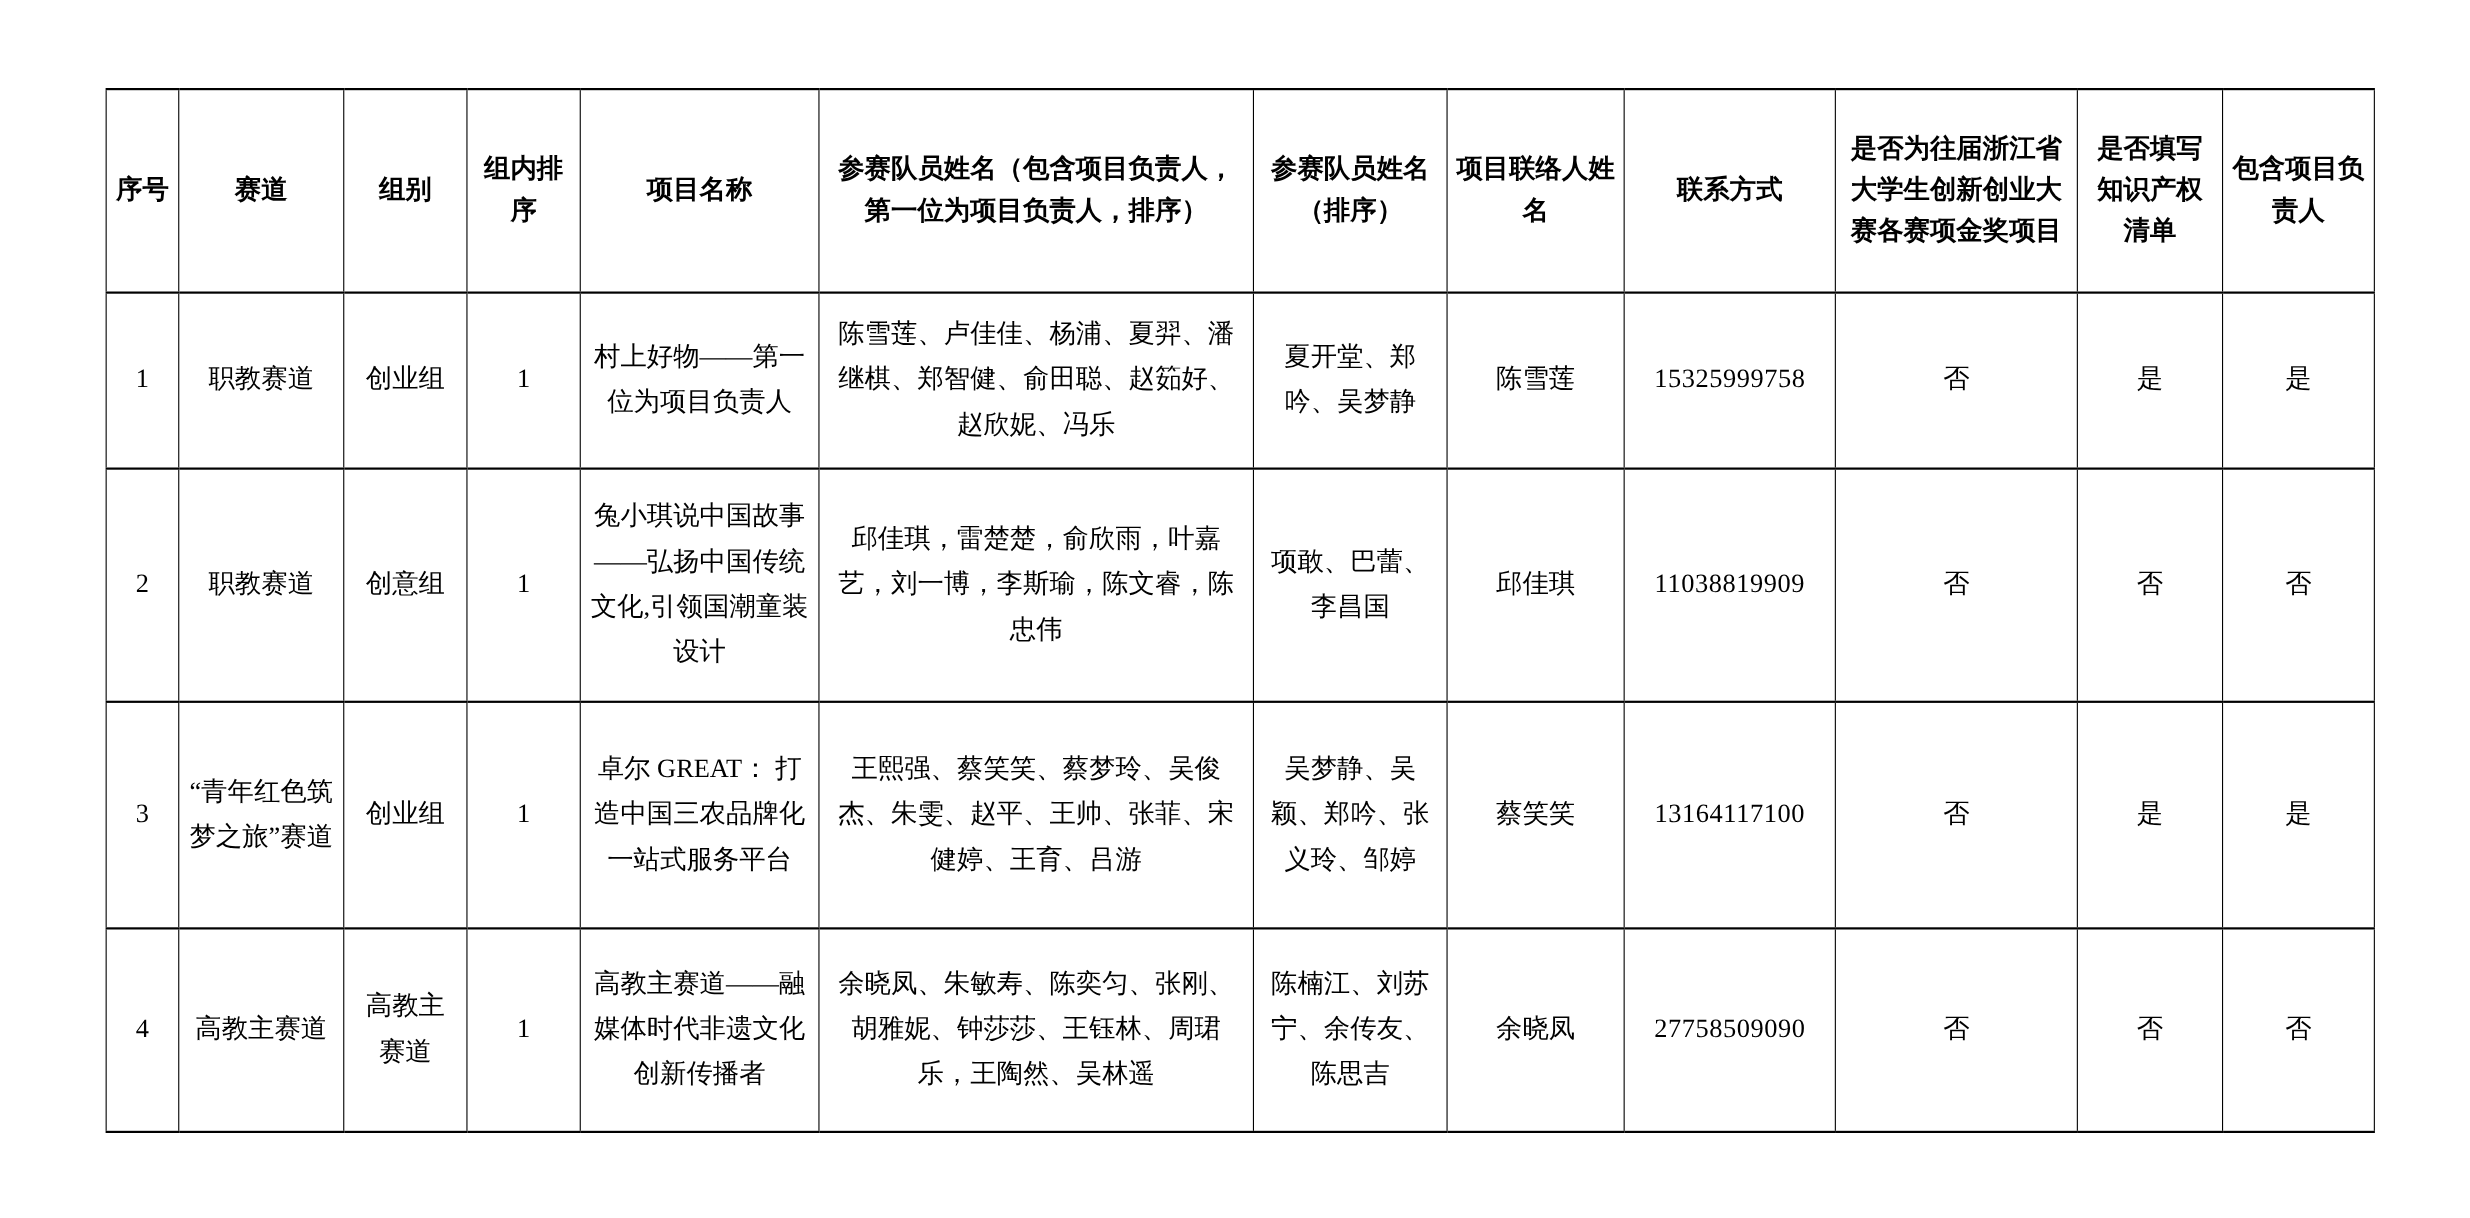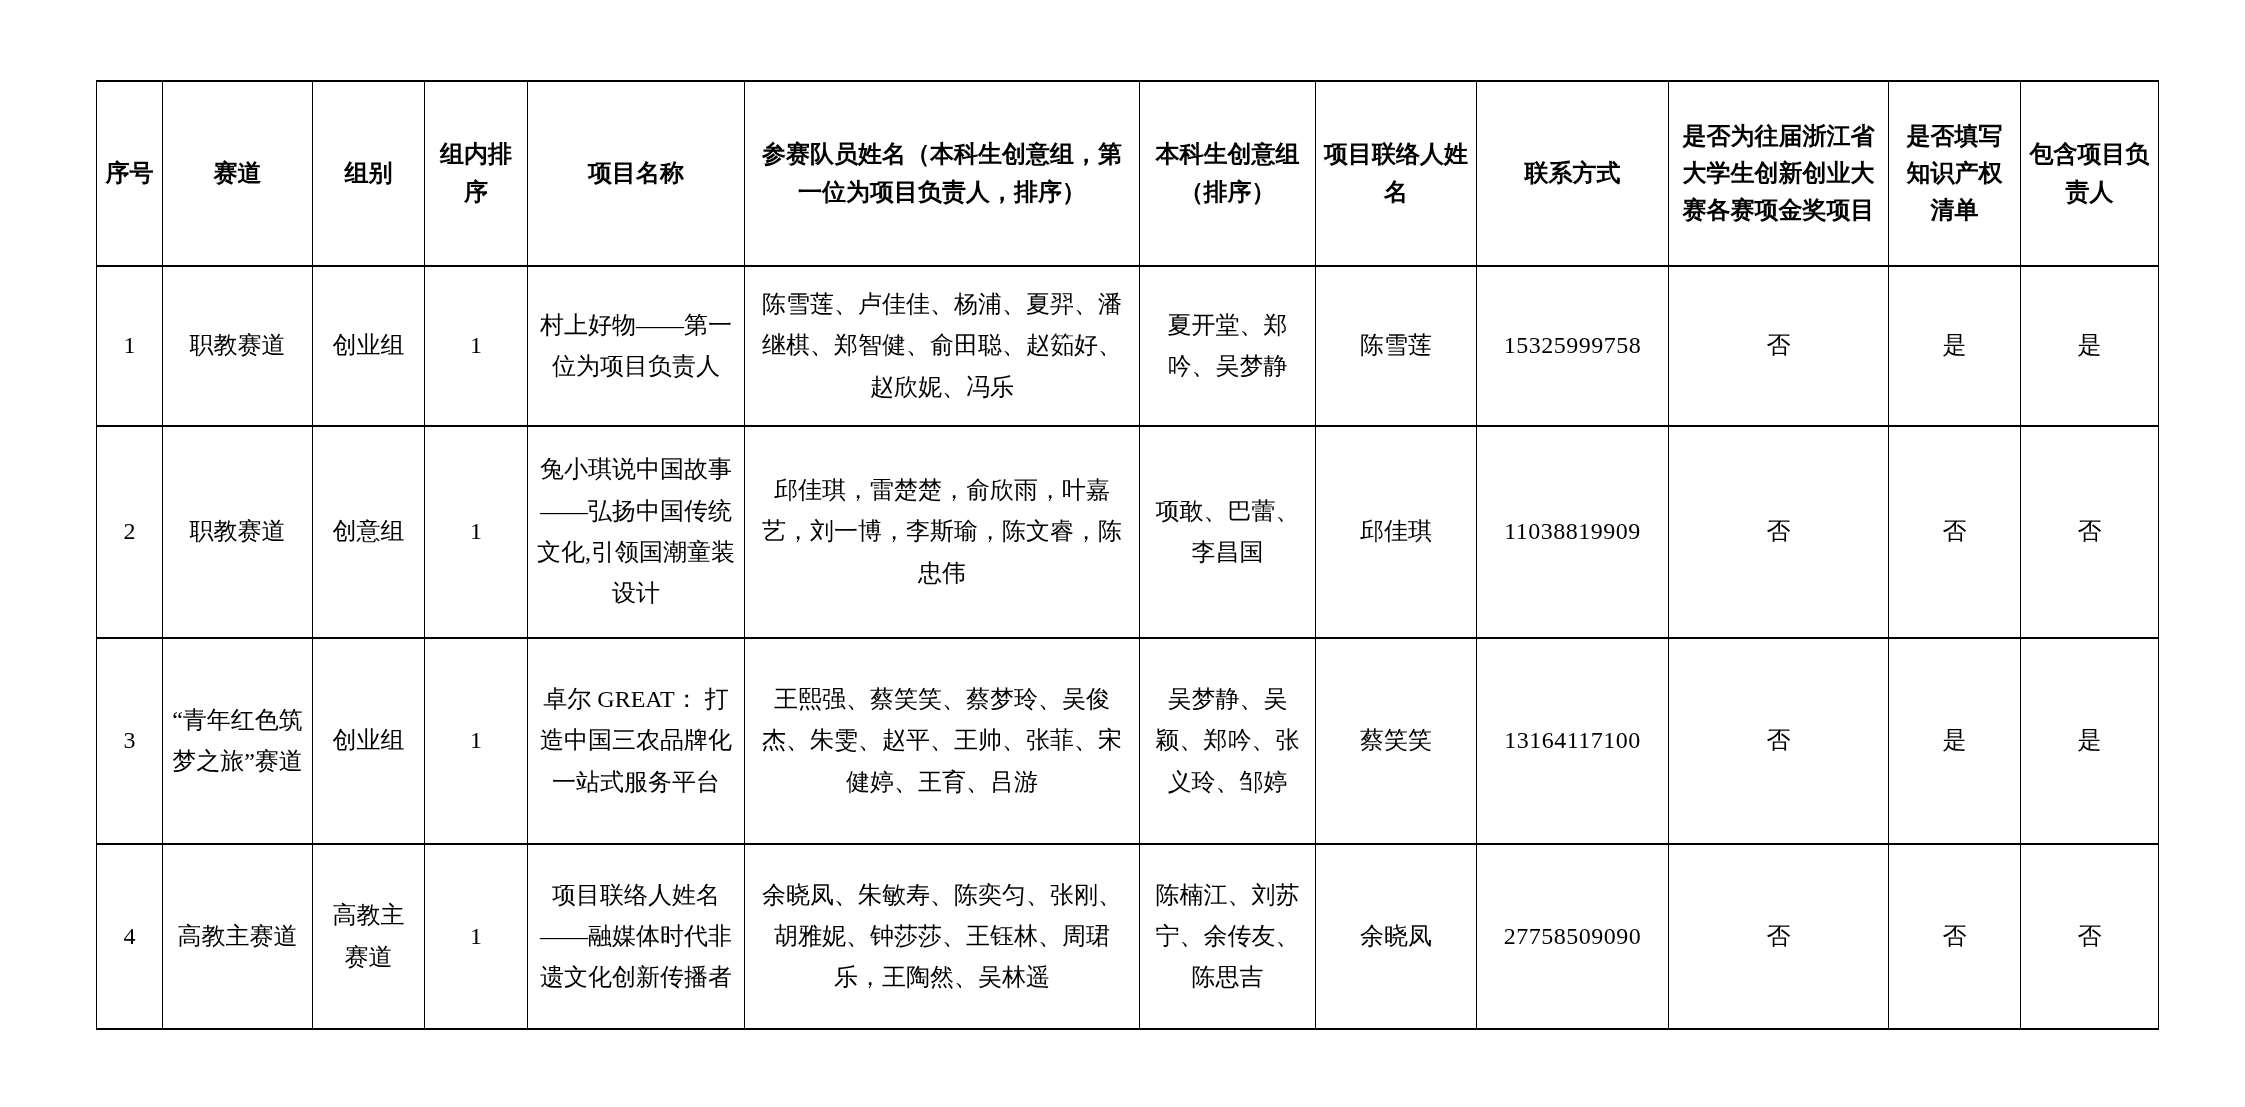--- a/index.html
+++ b/index.html
@@ -72,22 +72,22 @@
       <col style="width:138px">
     </colgroup>
 
     <tbody>
         <tr class="row-header">
       <th>序号</th>
       <th>赛道</th>
       <th>组别</th>
       <th>组内排序</th>
       <th>项目名称</th>
-      <th>参赛队员姓名（本科生创意组，第一位为项目负责人，排序）</th>
-      <th>本科生创意组（排序）</th>
+      <th>参赛队员姓名（包含项目负责人，第一位为项目负责人，排序）</th>
+      <th>参赛队员姓名（排序）</th>
       <th>项目联络人姓名</th>
       <th>联系方式</th>
       <th>是否为往届浙江省大学生创新创业大赛各赛项金奖项目</th>
       <th>是否填写知识产权清单</th>
       <th>包含项目负责人</th>
     </tr>
 
     <tr class="row-1">
       <td>1</td>
       <td>职教赛道</td>
@@ -131,21 +131,21 @@
       <td>否</td>
       <td>是</td>
       <td>是</td>
     </tr>
 
     <tr class="row-4">
       <td>4</td>
       <td>高教主赛道</td>
       <td>高教主赛道</td>
       <td>1</td>
-      <td>项目联络人姓名——融媒体时代非遗文化创新传播者</td>
+      <td>高教主赛道——融媒体时代非遗文化创新传播者</td>
       <td>余晓凤、朱敏寿、陈奕匀、张刚、胡雅妮、钟莎莎、王钰林、周珺乐，王陶然、吴林遥</td>
       <td>陈楠江、刘苏宁、余传友、陈思吉</td>
       <td>余晓凤</td>
       <td class="phone">27758509090</td>
       <td>否</td>
       <td>否</td>
       <td>否</td>
     </tr>
   </tbody>
     </table>

